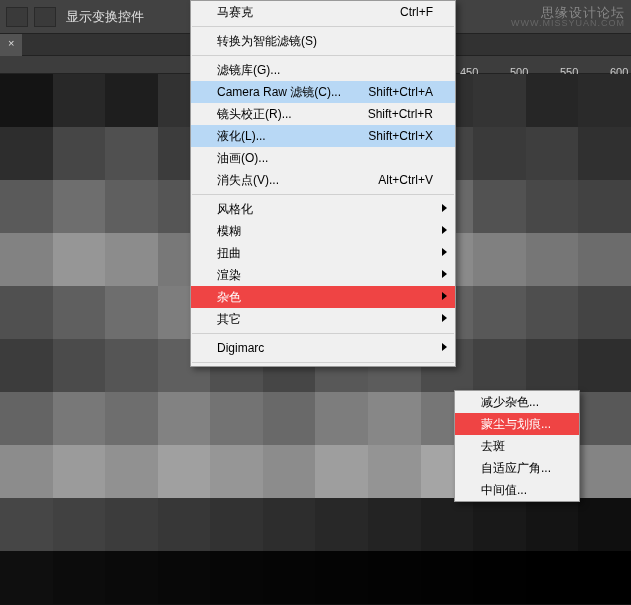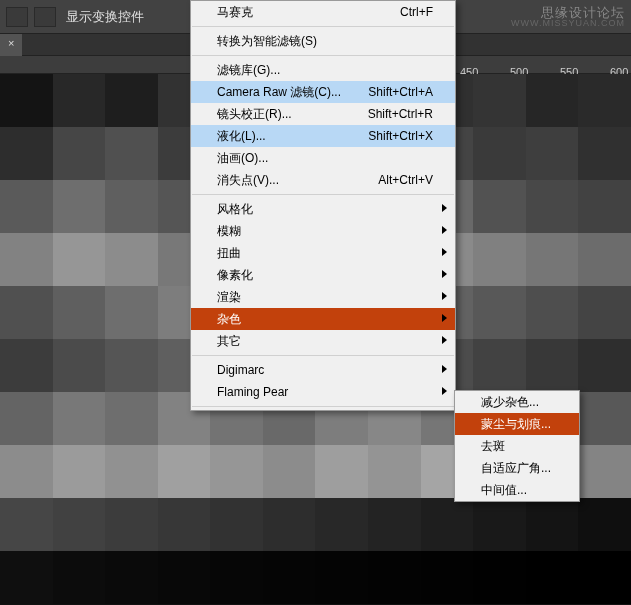--- a/index.html
+++ b/index.html
@@ -93,21 +93,21 @@
   display: flex;
   align-items: center;
   height: 22px;
   padding: 0 22px 0 26px;
   color: #000;
   position: relative;
 }
 .menu-item .label { flex: 1; }
 .menu-item .shortcut { color: #000; padding-left: 12px; }
 .menu-item.hl { background: #b8d8f5; }
-.menu-item.sel { background: #c2410c; color: #fff; }
+.menu-item.sel { background: #ef4444; color: #fff; }
 .menu-sep {
   height: 1px;
   background: #d0d0d0;
   margin: 3px 1px;
 }
 .arrow {
   position: absolute;
   right: 8px;
   top: 6px;
   width: 0; height: 0;
@@ -334,44 +334,36 @@
     </div>
     <div class="menu-item">
       <span class="label">模糊</span>
       <span class="arrow"></span>
     </div>
     <div class="menu-item">
       <span class="label">扭曲</span>
       <span class="arrow"></span>
     </div>
     <div class="menu-item">
-      <span class="label">像素化</span>
-      <span class="arrow"></span>
-    </div>
-    <div class="menu-item">
       <span class="label">渲染</span>
       <span class="arrow"></span>
     </div>
     <div class="menu-item sel">
       <span class="label">杂色</span>
       <span class="arrow"></span>
     </div>
     <div class="menu-item">
       <span class="label">其它</span>
       <span class="arrow"></span>
     </div>
     <div class="menu-sep"></div>
     <div class="menu-item">
       <span class="label">Digimarc</span>
       <span class="arrow"></span>
     </div>
-    <div class="menu-item">
-      <span class="label">Flaming Pear</span>
-      <span class="arrow"></span>
-    </div>
     <div class="menu-sep"></div>
   </div>
 <div class="submenu" id="sub-menu">
     <div class="menu-item">
       <span class="label">减少杂色...</span>
     </div>
     <div class="menu-item sel">
       <span class="label">蒙尘与划痕...</span>
     </div>
     <div class="menu-item">

